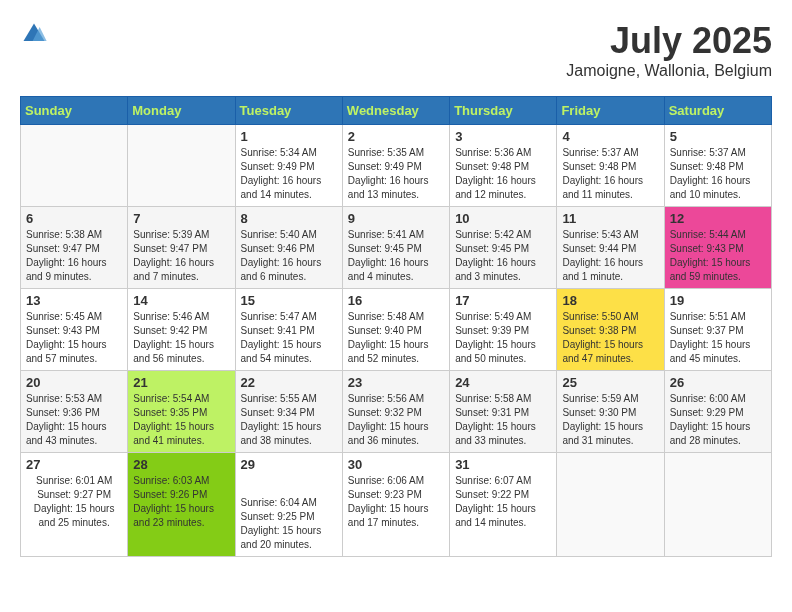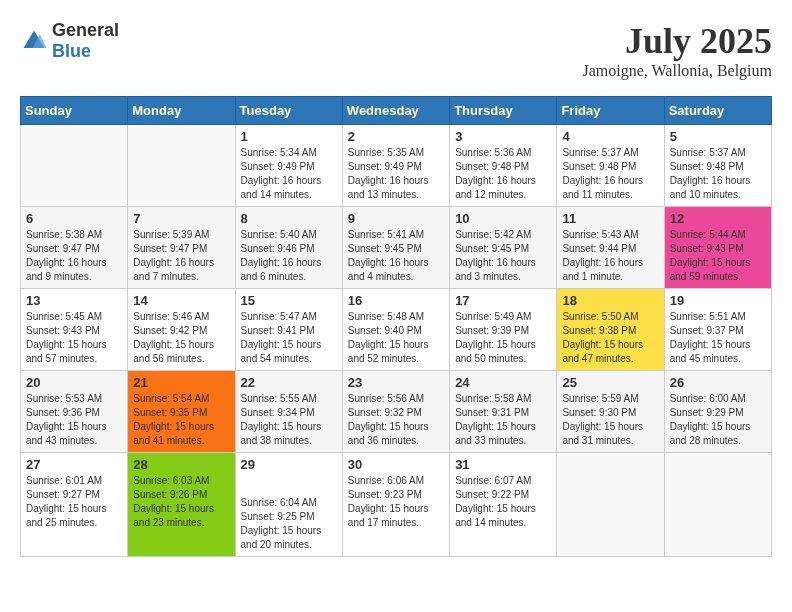--- a/index.html
+++ b/index.html
@@ -20,39 +20,38 @@
       display: flex;
       align-items: center;
       gap: 4px;
     }
     .logo-icon {
       width: 28px;
       height: 28px;
     }
     .title-area {
       text-align: right;
-      font-family: Liberation Serif, serif;
     }
     .month-title {
       font-size: 36px;
       font-weight: bold;
       color: #333;
     }
     .location-title {
       font-size: 16px;
       color: #333;
     }
     .calendar {
       width: 100%;
       border-collapse: collapse;
       border: 1px solid #ccc;
     }
     .calendar th {
       background-color: #2e75b6;
-      color: #fef9c3;
+      color: #bef264;
       font-size: 13px;
       font-weight: bold;
       padding: 6px 4px;
       text-align: left;
       border: 1px solid #1a5fa8;
     }
     .calendar td {
       vertical-align: top;
       padding: 4px 5px;
       border: 1px solid #ccc;
@@ -86,24 +85,20 @@
   </style>
 </head>
 <body>
 
 <div class="header">
   <div class="logo">
     <svg class="logo-icon" viewBox="0 0 40 40">
       <polygon points="20,5 35,30 5,30" fill="#2e75b6"></polygon>
       <polygon points="28,10 38,30 18,30" fill="#5ba3d9" opacity="0.7"></polygon>
     </svg>
-    <div>
-      <span style="font-size:18px;font-weight:bold;color:#333;">General</span><br>
-      <span style="font-size:18px;font-weight:bold;color:#2e75b6;">Blue</span>
-    </div>
   </div>
   <div class="title-area">
     <div class="month-title">July 2025</div>
     <div class="location-title">Jamoigne, Wallonia, Belgium</div>
   </div>
 </div>
 
 <table class="calendar">
   <thead>
     <tr>
@@ -239,21 +234,21 @@
 Daylight: 15 hours and 45 minutes.</div>
         </td>
       </tr>
       <tr>
         <td style="background: rgb(245, 245, 245);">
           <span class="day-number">20</span>
           <div class="day-info" style="white-space: pre-line;">Sunrise: 5:53 AM
 Sunset: 9:36 PM
 Daylight: 15 hours and 43 minutes.</div>
         </td>
-        <td style="background: #f97316; margin-left: 40px;">
+        <td style="background: #bef264; margin-left: 40px;">
           <span class="day-number">21</span>
           <div class="day-info" style="white-space: pre-line;">Sunrise: 5:54 AM
 Sunset: 9:35 PM
 Daylight: 15 hours and 41 minutes.</div>
         </td>
         <td style="background: rgb(245, 245, 245);">
           <span class="day-number">22</span>
           <div class="day-info" style="white-space: pre-line;">Sunrise: 5:55 AM
 Sunset: 9:34 PM
 Daylight: 15 hours and 38 minutes.</div>
@@ -279,21 +274,21 @@
         <td style="background: rgb(245, 245, 245);">
           <span class="day-number">26</span>
           <div class="day-info" style="white-space: pre-line;">Sunrise: 6:00 AM
 Sunset: 9:29 PM
 Daylight: 15 hours and 28 minutes.</div>
         </td>
       </tr>
       <tr>
         <td style="background: rgb(255, 255, 255);">
           <span class="day-number">27</span>
-          <div class="day-info" style="white-space: pre-line;">Sunrise: 6:01 AM
+          <div class="day-info" style="white-space: pre-line; text-align: center;">Sunrise: 6:01 AM
 Sunset: 9:27 PM
 Daylight: 15 hours and 25 minutes.</div>
         </td>
         <td style="background: #84cc16;">
           <span class="day-number">28</span>
           <div class="day-info" style="white-space: pre-line;">Sunrise: 6:03 AM
 Sunset: 9:26 PM
 Daylight: 15 hours and 23 minutes.</div>
         </td>
         <td style="background: rgb(255, 255, 255);">

